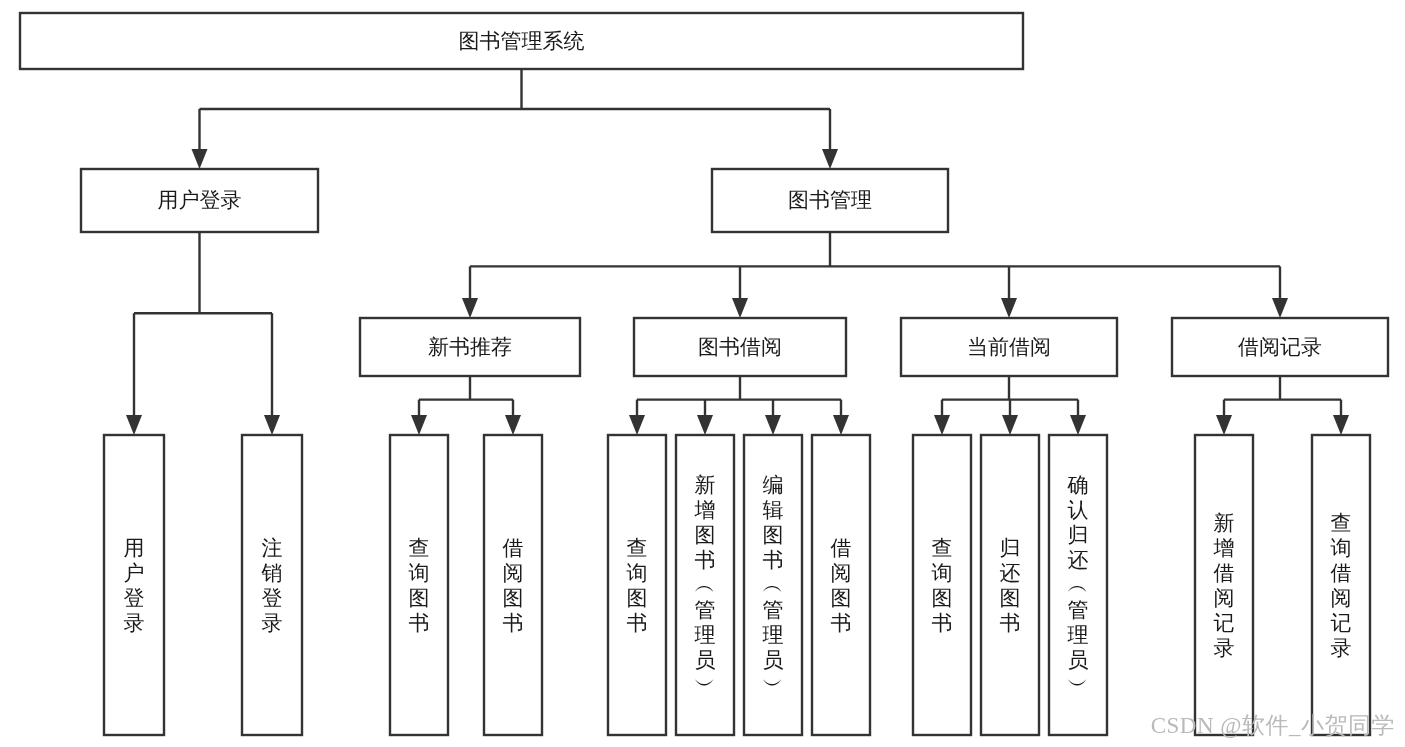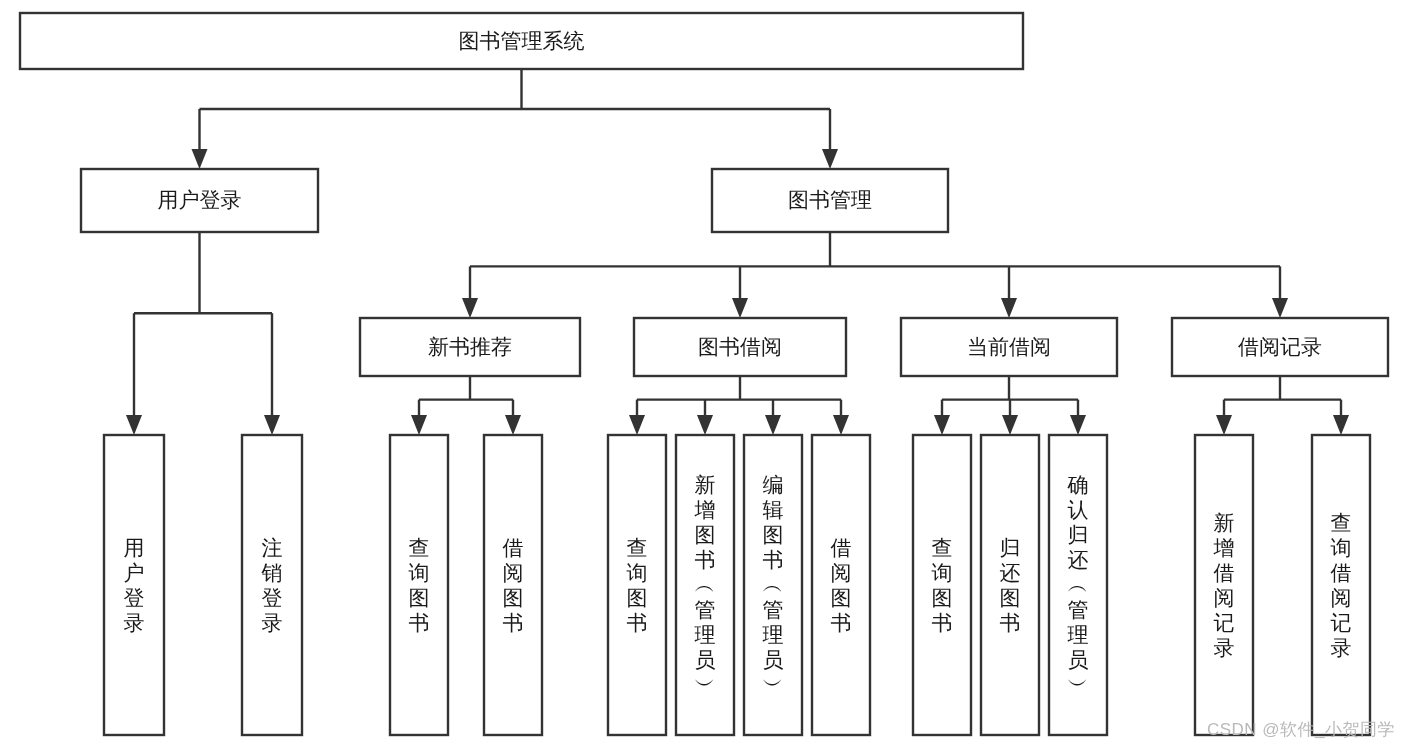--- a/index.html
+++ b/index.html
@@ -40,22 +40,22 @@
     font-family: "Liberation Sans", "DejaVu Sans", sans-serif;
     font-size: 21px;
     fill: #1a1a1a;
     text-anchor: middle;
     dominant-baseline: middle;
   }
   .watermark {
     position: absolute;
     right: 10px;
     bottom: 6px;
-    font-family: Liberation Sans, sans-serif;
-    font-size: 17px;
+    font-family: Liberation Serif, serif;
+    font-size: 23px;
     color: #b9b9b9;
     white-space: nowrap;
     letter-spacing: 0.5px;
     pointer-events: none;
   }
 </style>
 </head>
 <body>
 
 <svg id="diagram" viewBox="0 0 1405 747">

